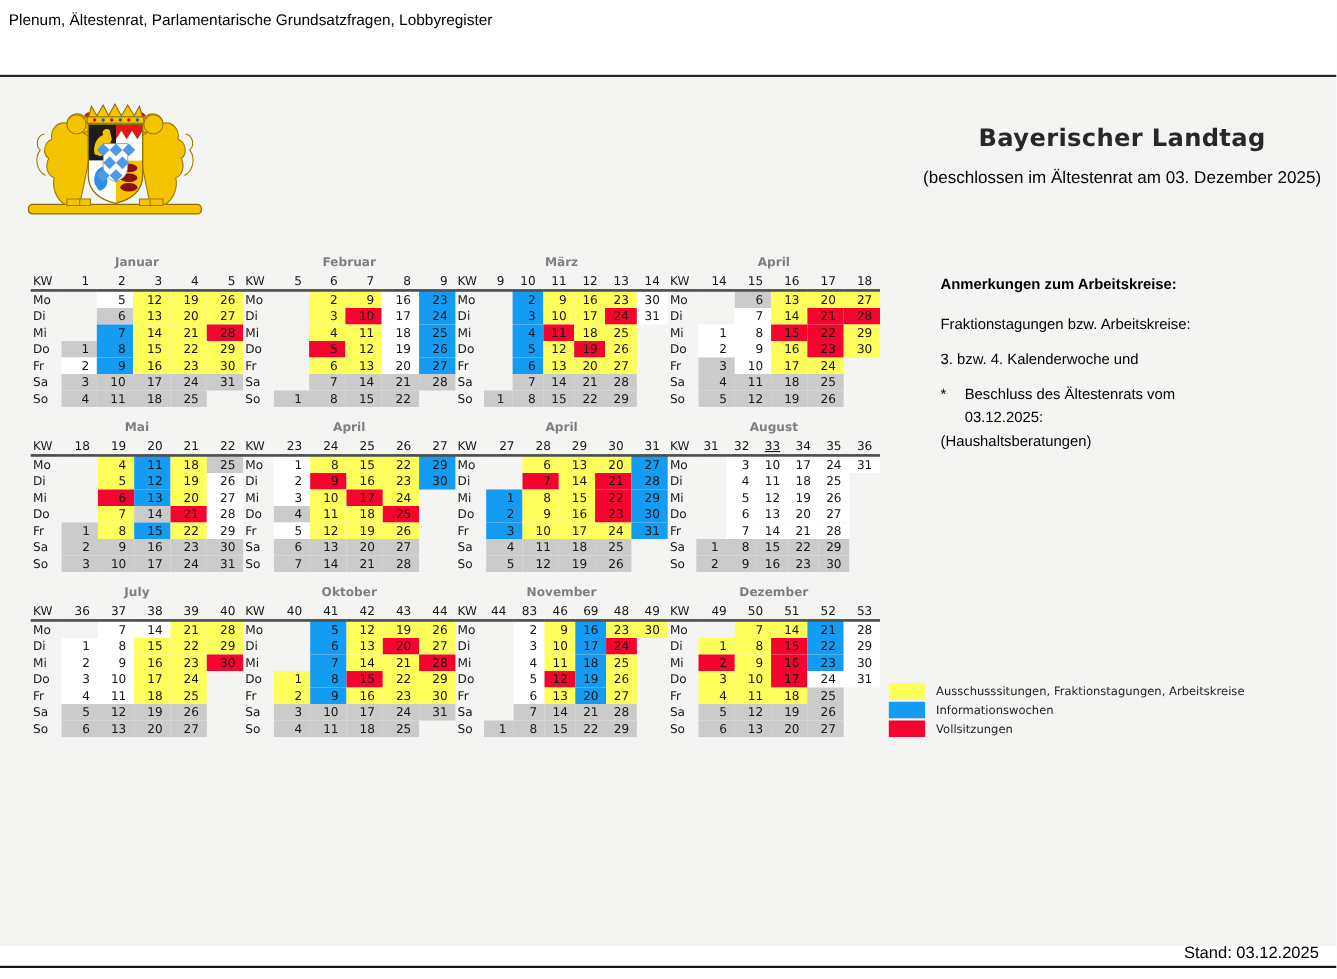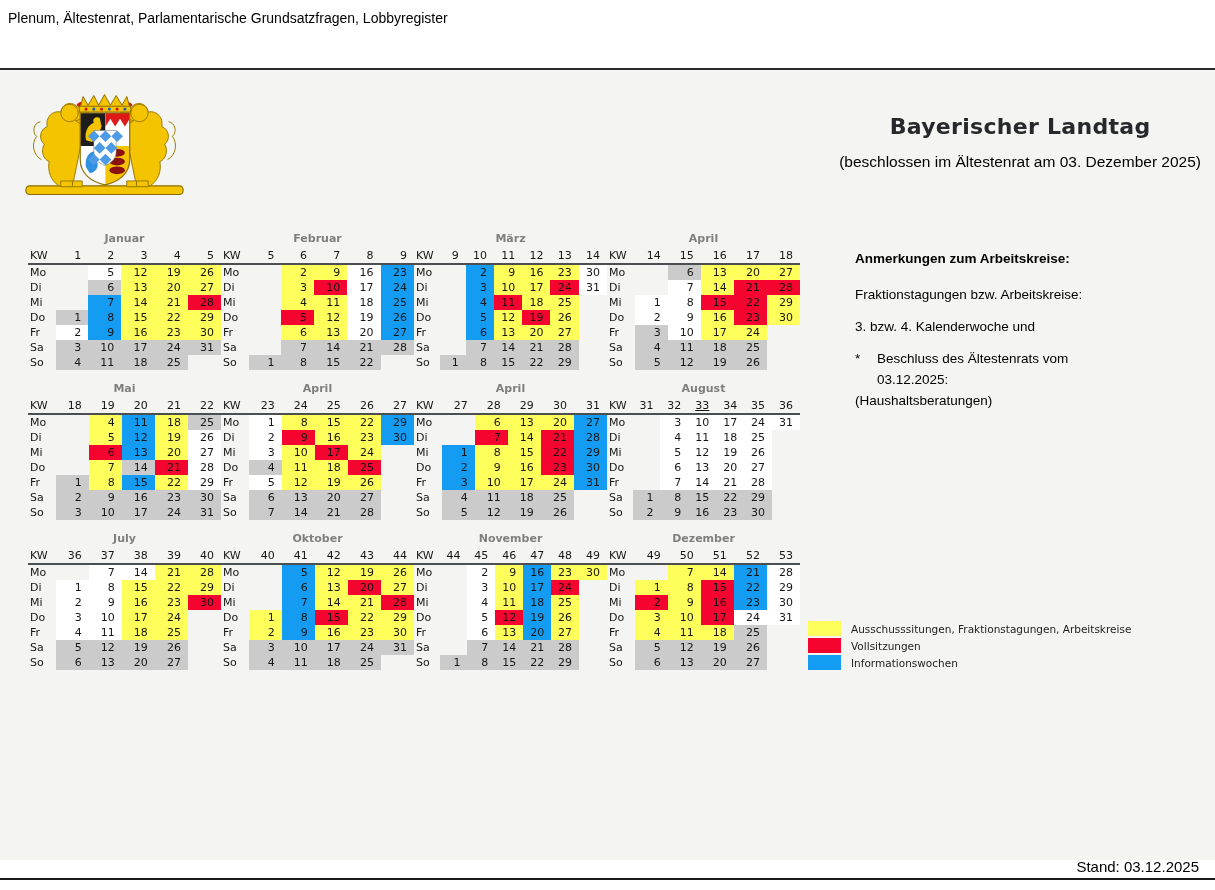--- a/index.html
+++ b/index.html
@@ -885,23 +885,23 @@
           </tbody>
         </table>
       </div>
       <div class="month">
         <div class="month-title">November</div>
         <table class="cal">
           <thead>
             <tr>
               <td class="lbl">KW</td>
               <td class="num" style="width: 25px;">44</td>
-              <td class="num" style="width: 25px;">45</td>
+              <td class="num" style="width: 25px;">83</td>
               <td class="num" style="width: 25px;">46</td>
-              <td class="num" style="width: 25px;">47</td>
+              <td class="num" style="width: 25px;">69</td>
               <td class="num" style="width: 25px;">48</td>
               <td class="num" style="width: 25px;">49</td>
             </tr>
           </thead>
           <tbody>
             <tr>
               <td class="lbl">Mo</td>
               <td class="num c-e" style="width: 25px;"></td>
               <td class="num c-w" style="width: 25px;">2</td>
               <td class="num c-y" style="width: 25px;">9</td>
@@ -1054,25 +1054,25 @@
     <div class="star-indent">03.12.2025:</div>
     <div>(Haushaltsberatungen)</div>
   </div>
 
   <div class="legend" id="legend">
       <div class="legend-row">
         <span class="legend-swatch" style="background: rgb(255, 255, 92);"></span>
         <span class="legend-label">Ausschusssitungen, Fraktionstagungen, Arbeitskreise</span>
       </div>
       <div class="legend-row">
+        <span class="legend-swatch" style="background: rgb(20, 156, 242);"></span>
+        <span class="legend-label">Informationswochen</span>
+      </div>
+      <div class="legend-row">
         <span class="legend-swatch" style="background: rgb(245, 4, 47);"></span>
         <span class="legend-label">Vollsitzungen</span>
       </div>
-      <div class="legend-row">
-        <span class="legend-swatch" style="background: rgb(20, 156, 242);"></span>
-        <span class="legend-label">Informationswochen</span>
-      </div>
     </div>
 
 </div>
 
 <div class="stand">Stand: 03.12.2025</div>
 <div class="bottom-rule"></div>
 
 </body></html>

